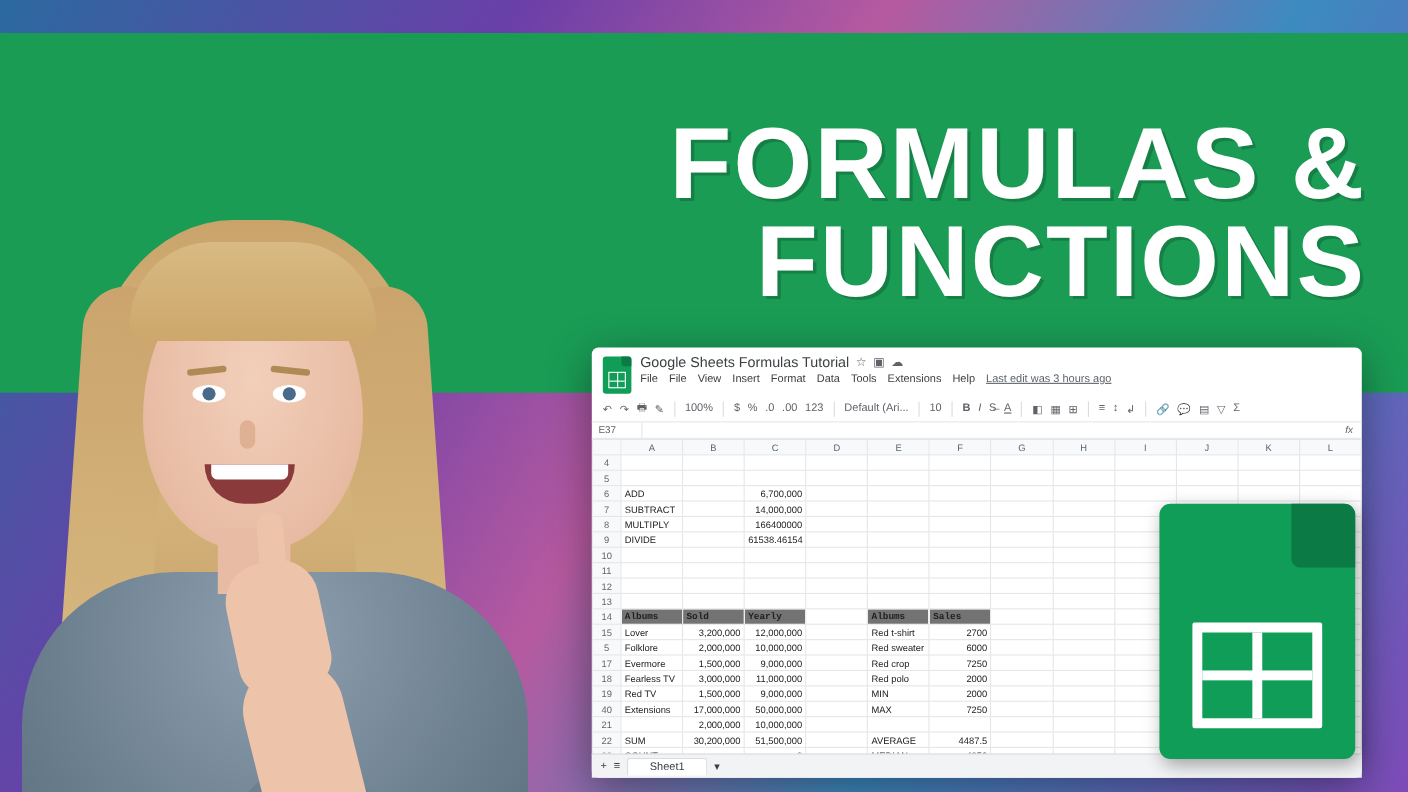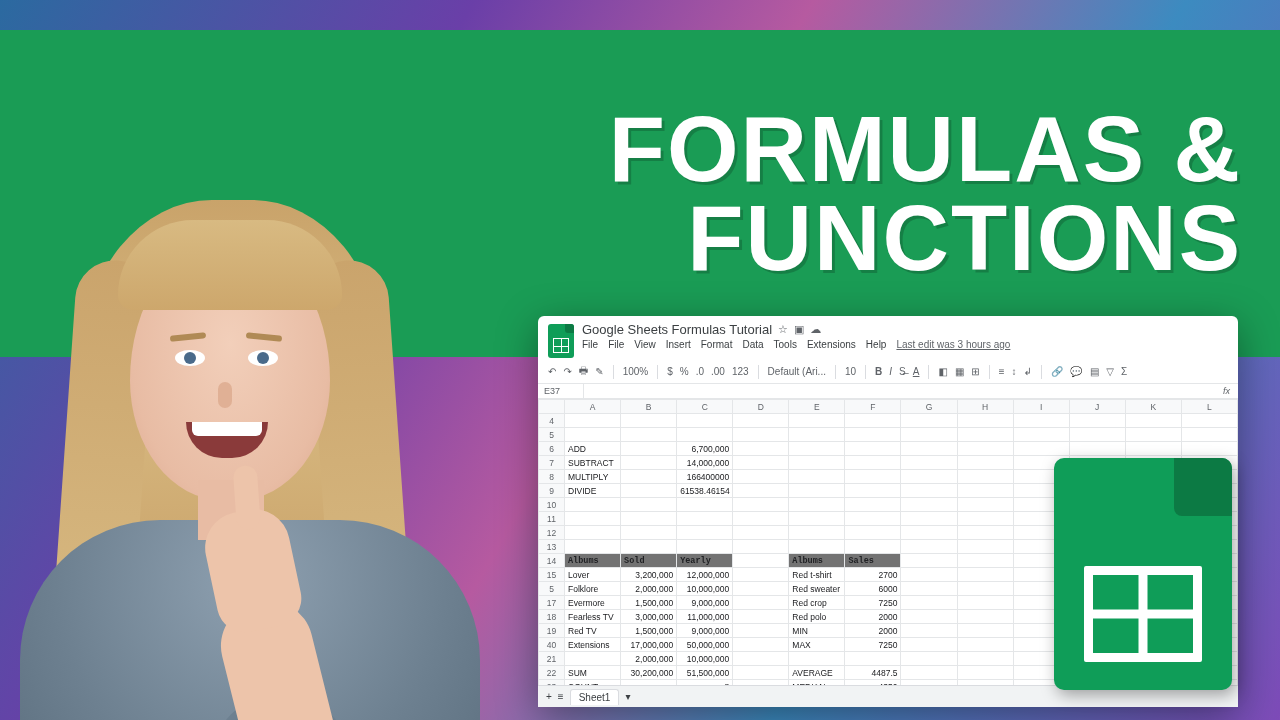--- a/index.html
+++ b/index.html
@@ -79,21 +79,21 @@
 .grid-wrap{position:relative;height:288px;overflow:hidden;}
 table.grid{border-collapse:collapse;width:100%;table-layout:fixed;font-size:8.5px;}
 table.grid th,table.grid td{border:1px solid #e4e6e8;height:14px;padding:0 3px;white-space:nowrap;overflow:hidden;}
 table.grid th{background:#f8f9fa;color:#5f6368;font-weight:400;text-align:center;}
 table.grid th.rh{width:26px;}
 table.grid td.rh{background:#f8f9fa;color:#5f6368;text-align:center;width:26px;}
 table.grid td{text-align:left;}
 table.grid td.num{text-align:right;margin-top:19px;}
 tr.hdrrow td.data{background:#737373;font-weight:600;font-family:Liberation Mono, monospace;}
 .tabstrip{position:absolute;left:0;right:0;bottom:0;height:22px;background:#f1f3f4;border-top:1px solid #dadce0;display:flex;align-items:center;gap:6px;padding:0 8px;font-size:10px;color:#3c4043;}
-.tabstrip .tab{background:#fff;border:1px solid #dadce0;border-bottom:none;padding:2px 8px;border-radius:3px 3px 0 0;}
+.tabstrip .tab{background:#fff;border:1px solid #dadce0;border-bottom:none;padding:2px 20px;border-radius:3px 3px 0 0;}
 
 .big-logo{position:absolute;top:458px;left:1054px;width:178px;height:232px;z-index:6;filter:drop-shadow(3px 5px 8px rgba(0,0,0,0.35));}
 .big-logo .page{width:100%;height:100%;background:#0f9d58;border-radius:10px;position:relative;}
 .big-logo .fold{position:absolute;top:0;right:0;width:58px;height:58px;background:#0c7a44;border-radius:0 10px 0 8px;}
 .big-logo .fold::after{content:"";position:absolute;top:0;right:0;border-top:58px solid transparent;}
 .big-logo .g{position:absolute;top:108px;left:30px;right:30px;bottom:28px;border:9px solid #fff;border-radius:2px;}
 .big-logo .g::before{content:"";position:absolute;top:50%;left:0;right:0;height:9px;background:#fff;transform:translateY(-50%);}
 .big-logo .g::after{content:"";position:absolute;left:50%;top:0;bottom:0;width:9px;background:#fff;transform:translateX(-50%);}
 </style>
 </head>

